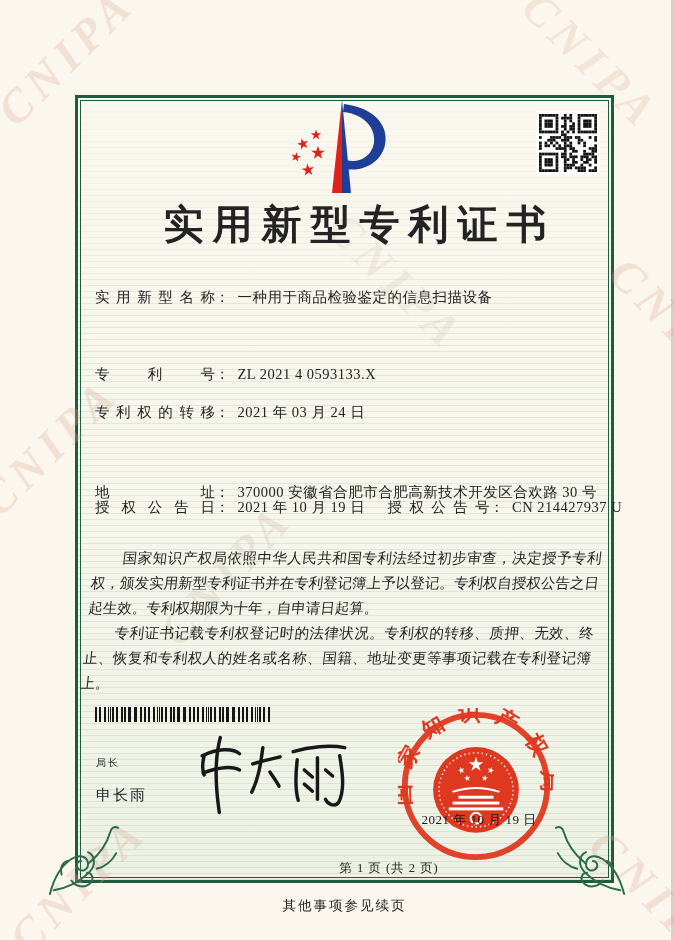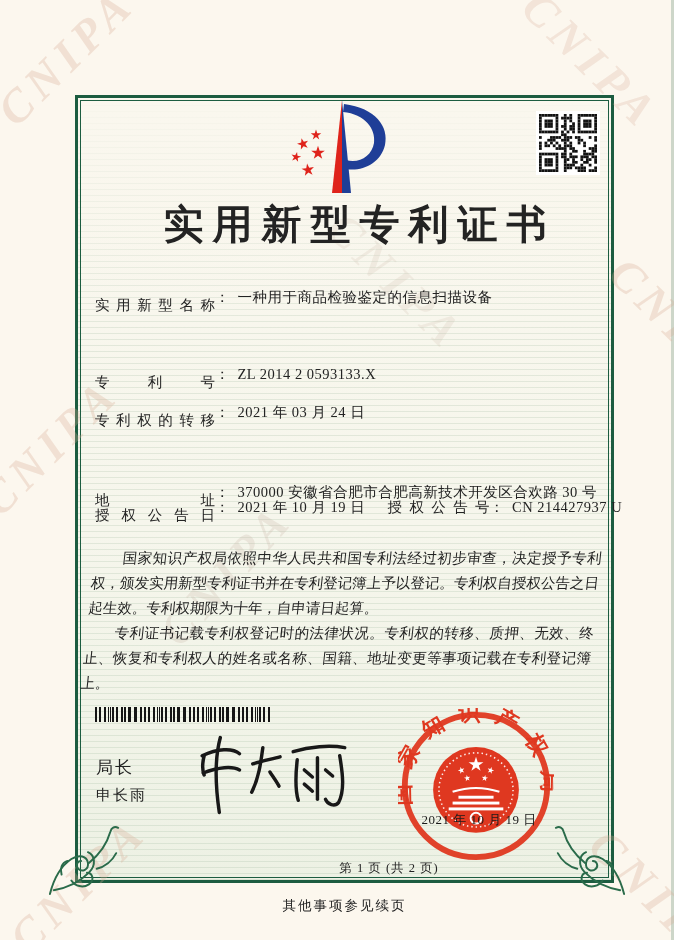--- a/index.html
+++ b/index.html
@@ -27,33 +27,33 @@
   .w7{left:-8px;top:858px;transform:rotate(-45deg);}
   .w8{left:572px;top:872px;transform:rotate(45deg);}
 
   .certno{position:absolute;left:95px;top:112px;font-size:13.5px;letter-spacing:1.5px;z-index:4;}
   .logo{position:absolute;left:288px;top:97px;width:108px;height:100px;z-index:4;}
   .qr{position:absolute;left:536px;top:111px;width:58px;height:58px;background:#fff;padding:3px;z-index:4;}
   .title{position:absolute;left:75px;top:197px;width:569px;margin:0;text-align:center;
          font-size:40px;font-weight:bold;letter-spacing:9px;z-index:4;}
 
   .row{position:absolute;left:95px;width:510px;font-size:14.5px;z-index:4;white-space:nowrap;}
-  .flabel{display:inline-block;width:120px;text-align:justify;text-align-last:justify;vertical-align:top;margin-top:8px;}
+  .flabel{display:inline-block;width:120px;text-align:justify;text-align-last:justify;vertical-align:top;}
   .colon{display:inline-block;margin-right:8px;}
   .fvalue{letter-spacing:.5px;}
   .fvalue1{display:inline-block;width:150px;letter-spacing:.5px;}
   .flabel2{display:inline-block;width:102px;text-align:justify;text-align-last:justify;vertical-align:top;}
 
   .paras{position:absolute;left:95px;top:546px;width:508px;font-size:14.5px;line-height:25px;
          text-align:justify;z-index:4;transform:skewX(-6deg);transform-origin:left top;}
   .paras p{margin:0;text-indent:2em;}
 
   .barcode{position:absolute;left:95px;top:707px;z-index:4;}
 
-  .signer-title{position:absolute;left:96px;top:756px;font-size:17px;letter-spacing:2px;z-index:4;}
+  .signer-title{position:absolute;left:96px;top:756px;font-size:10px;letter-spacing:2px;z-index:4;}
   .signer-name{position:absolute;left:96px;top:786px;font-size:15px;letter-spacing:2px;z-index:4;}
   .signature{position:absolute;left:192px;top:729px;width:172px;height:92px;z-index:4;}
 
   .seal{position:absolute;left:398px;top:708px;width:156px;height:156px;z-index:5;}
   .seal-date{position:absolute;left:420px;top:811px;width:118px;text-align:center;
              font-size:13px;letter-spacing:.5px;color:#1b1b1b;z-index:6;white-space:nowrap;}
 
   .page-indicator{position:absolute;left:75px;top:860px;width:628px;text-align:center;
                   font-size:12.5px;letter-spacing:1px;z-index:4;}
   .continuation{position:absolute;left:75px;top:897px;width:539px;text-align:center;
@@ -345,21 +345,21 @@
       <rect x="49.4" y="52" width="2.6" height="2.6" fill="#111"></rect>
       <rect x="52" y="52" width="2.6" height="2.6" fill="#111"></rect>
     </svg>
 
   <h1 class="title">实用新型专利证书</h1>
 
   <div class="row" style="top:288px">
     <span class="flabel">实用新型名称</span><span class="colon">：</span><span class="fvalue">一种用于商品检验鉴定的信息扫描设备</span>
   </div>
   <div class="row" style="top:365px">
-    <span class="flabel">专利号</span><span class="colon">：</span><span class="fvalue">ZL 2014 2 0593133.X</span>
+    <span class="flabel">专利号</span><span class="colon">：</span><span class="fvalue">ZL 2021 4 0593133.X</span>
   </div>
   <div class="row" style="top:403px">
     <span class="flabel">专利权的转移</span><span class="colon">：</span><span class="fvalue">2021 年 03 月 24 日</span>
   </div>
   <div class="row" style="top:483px">
     <span class="flabel">地址</span><span class="colon">：</span><span class="fvalue">370000 安徽省合肥市合肥高新技术开发区合欢路 30 号</span>
   </div>
   <div class="row" style="top:498px">
     <span class="flabel">授权公告日</span><span class="colon">：</span><span class="fvalue1">2021 年 10 月 19 日</span><span class="flabel2">授权公告号</span><span class="colon">：</span><span class="fvalue">CN 214427937 U</span>
   </div>

